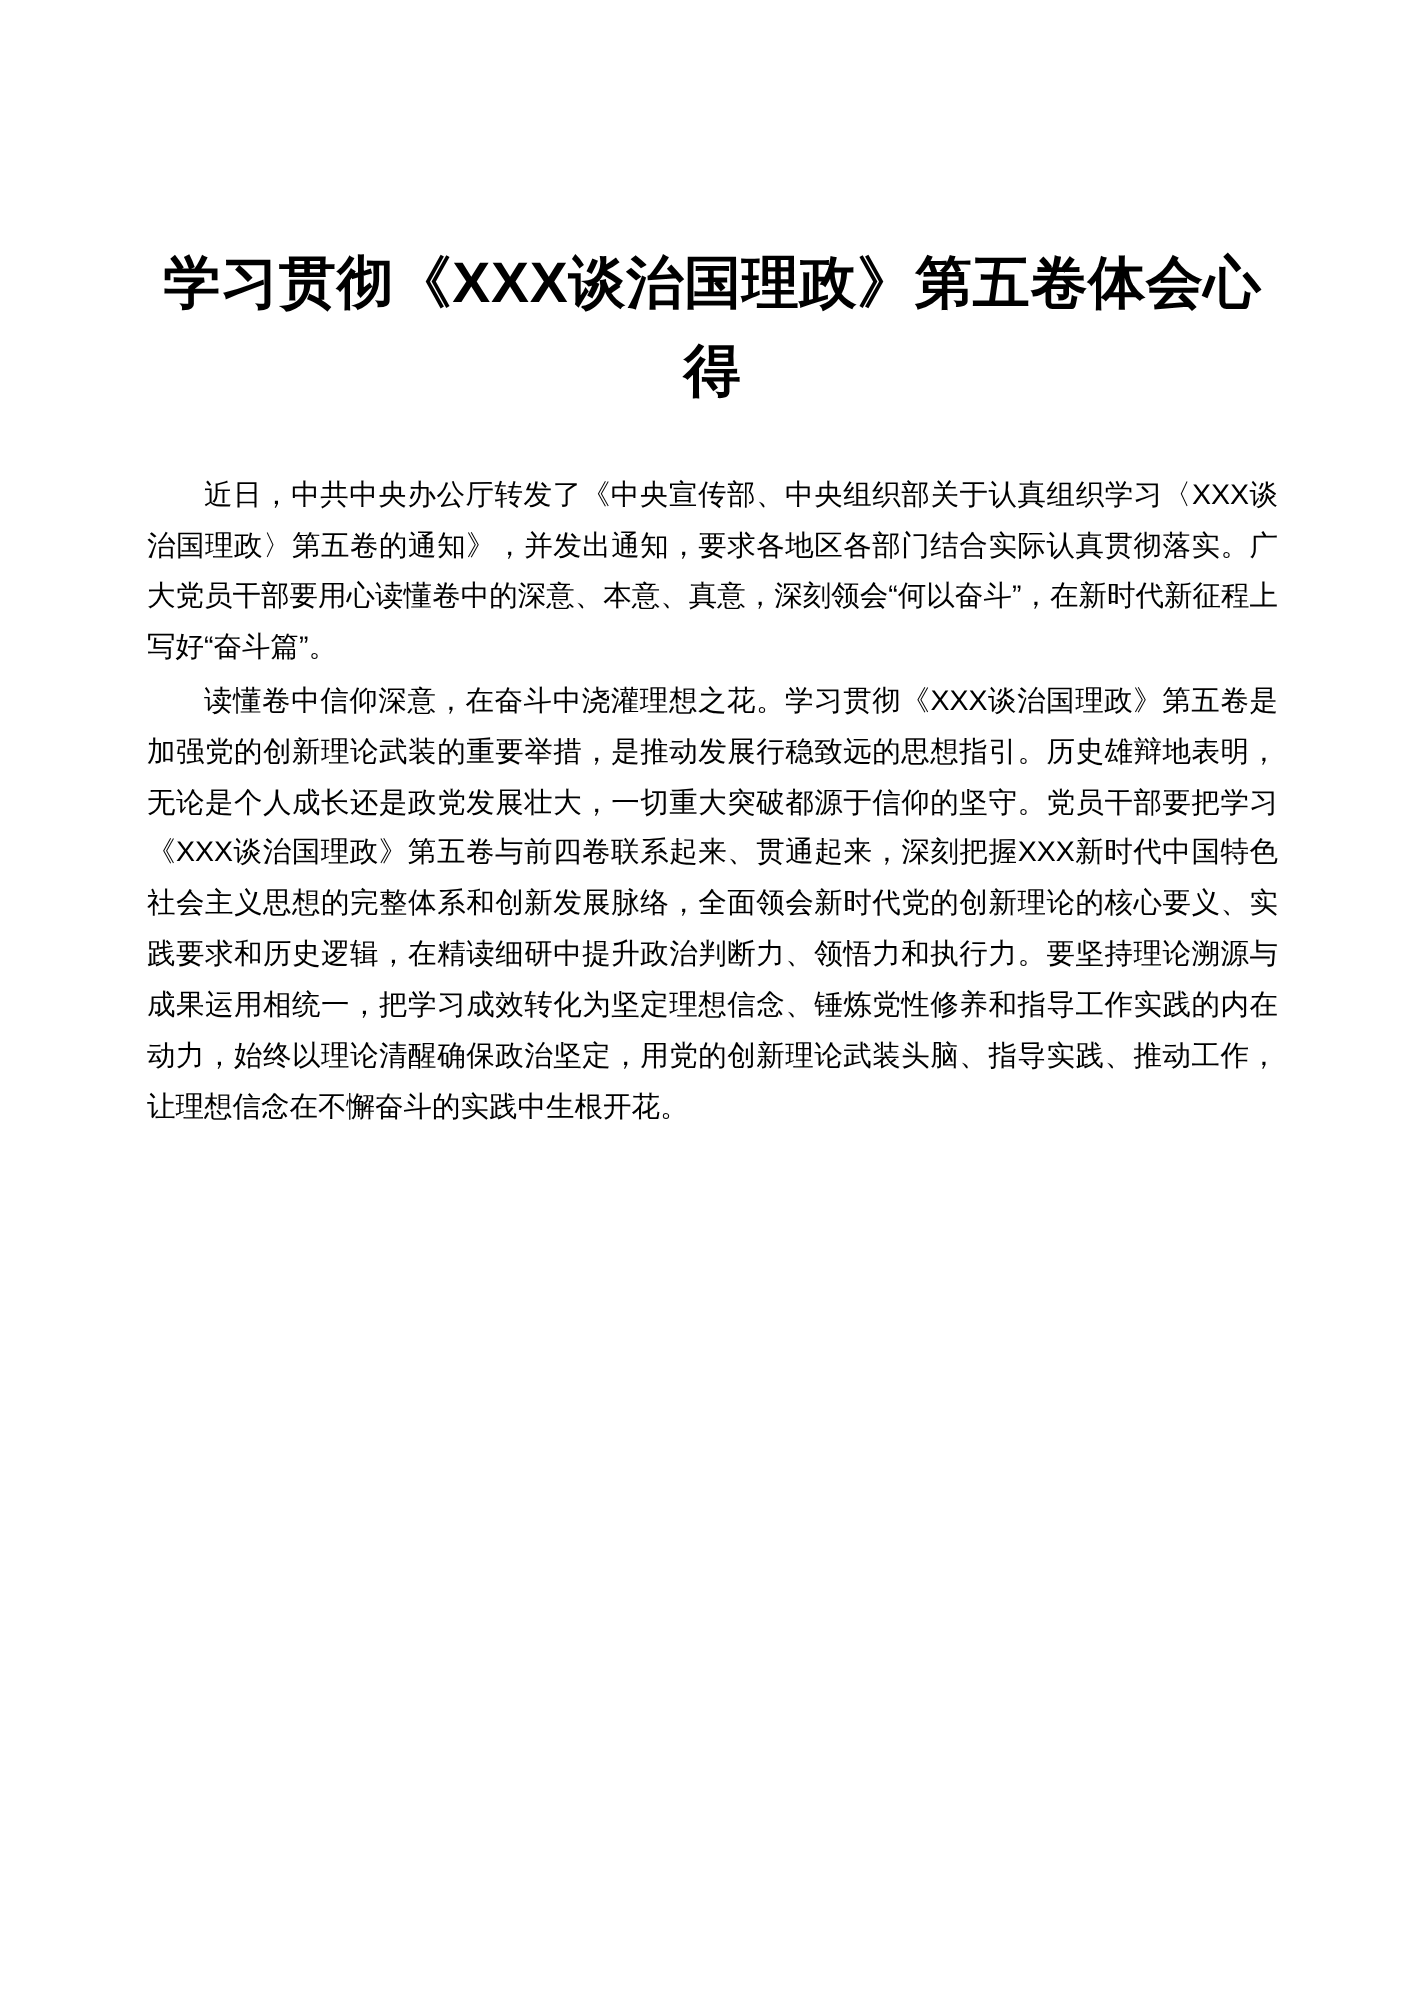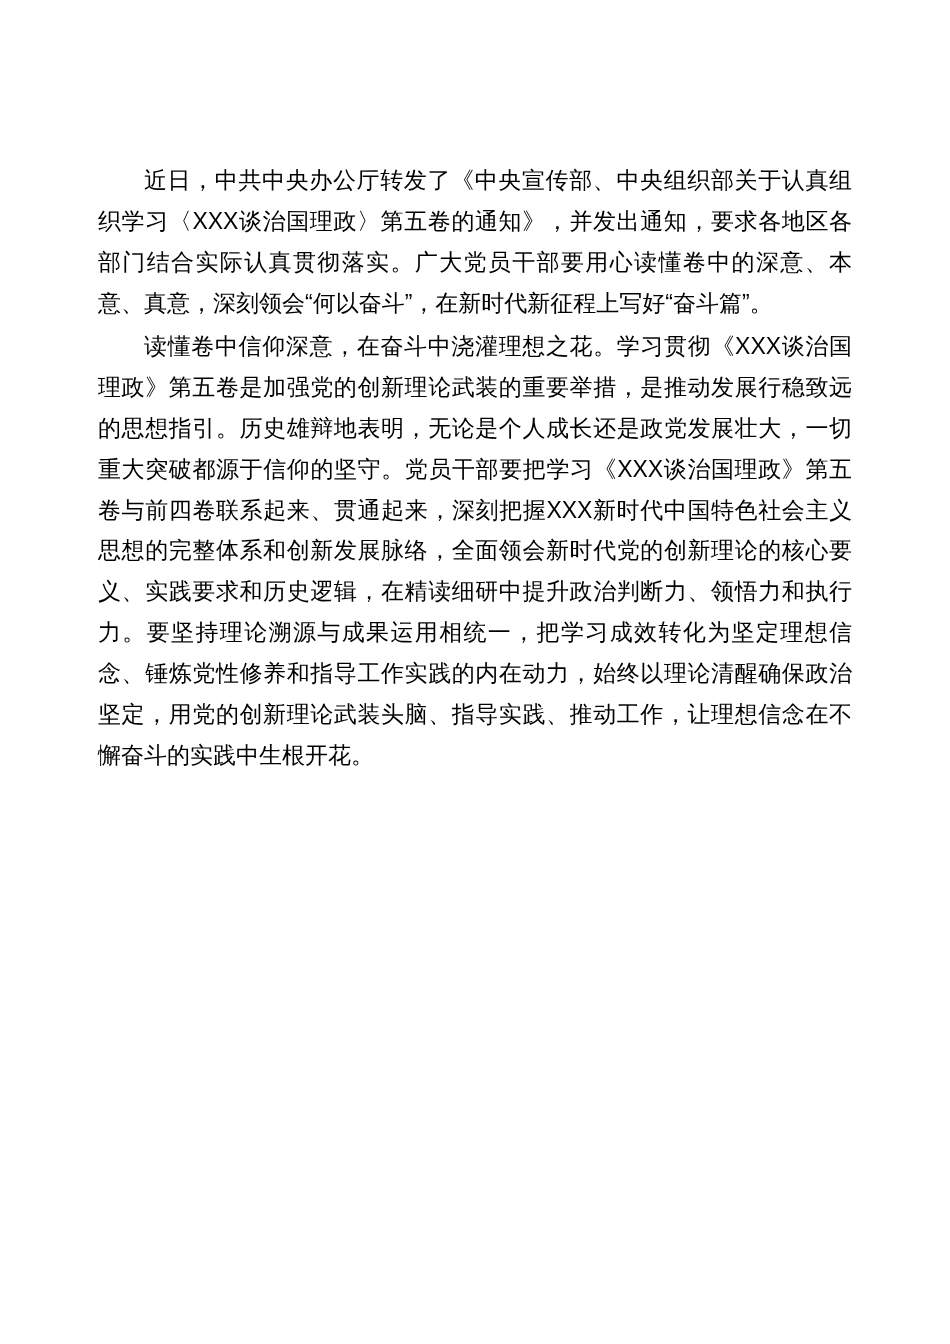--- a/index.html
+++ b/index.html
@@ -28,30 +28,31 @@
   .doc-title {
     font-size: 38px;
     font-weight: bold;
     line-height: 1.55;
     text-align: center;
     letter-spacing: 0.5px;
     margin: 0 0 36px 0;
     word-break: break-all;
   }
   .doc-para {
-    font-size: 23px;
+    font-size: 19px;
     line-height: 1.78;
     text-align: justify;
     text-justify: inter-ideograph;
     margin: 0 0 2px 0;
     text-indent: 2em;
     word-break: break-all;
   }
 </style>
 </head>
 <body>
 
 <div class="page">
   <div class="content">
+    <h1 class="doc-title">学习贯彻《XXX谈治国理政》第五卷体会心得</h1>
     <p class="doc-para">近日，中共中央办公厅转发了《中央宣传部、中央组织部关于认真组织学习〈XXX谈治国理政〉第五卷的通知》，并发出通知，要求各地区各部门结合实际认真贯彻落实。广大党员干部要用心读懂卷中的深意、本意、真意，深刻领会“何以奋斗”，在新时代新征程上写好“奋斗篇”。</p>
     <p class="doc-para">读懂卷中信仰深意，在奋斗中浇灌理想之花。学习贯彻《XXX谈治国理政》第五卷是加强党的创新理论武装的重要举措，是推动发展行稳致远的思想指引。历史雄辩地表明，无论是个人成长还是政党发展壮大，一切重大突破都源于信仰的坚守。党员干部要把学习《XXX谈治国理政》第五卷与前四卷联系起来、贯通起来，深刻把握XXX新时代中国特色社会主义思想的完整体系和创新发展脉络，全面领会新时代党的创新理论的核心要义、实践要求和历史逻辑，在精读细研中提升政治判断力、领悟力和执行力。要坚持理论溯源与成果运用相统一，把学习成效转化为坚定理想信念、锤炼党性修养和指导工作实践的内在动力，始终以理论清醒确保政治坚定，用党的创新理论武装头脑、指导实践、推动工作，让理想信念在不懈奋斗的实践中生根开花。</p>
   </div>
 </div>
 
 </body></html>

